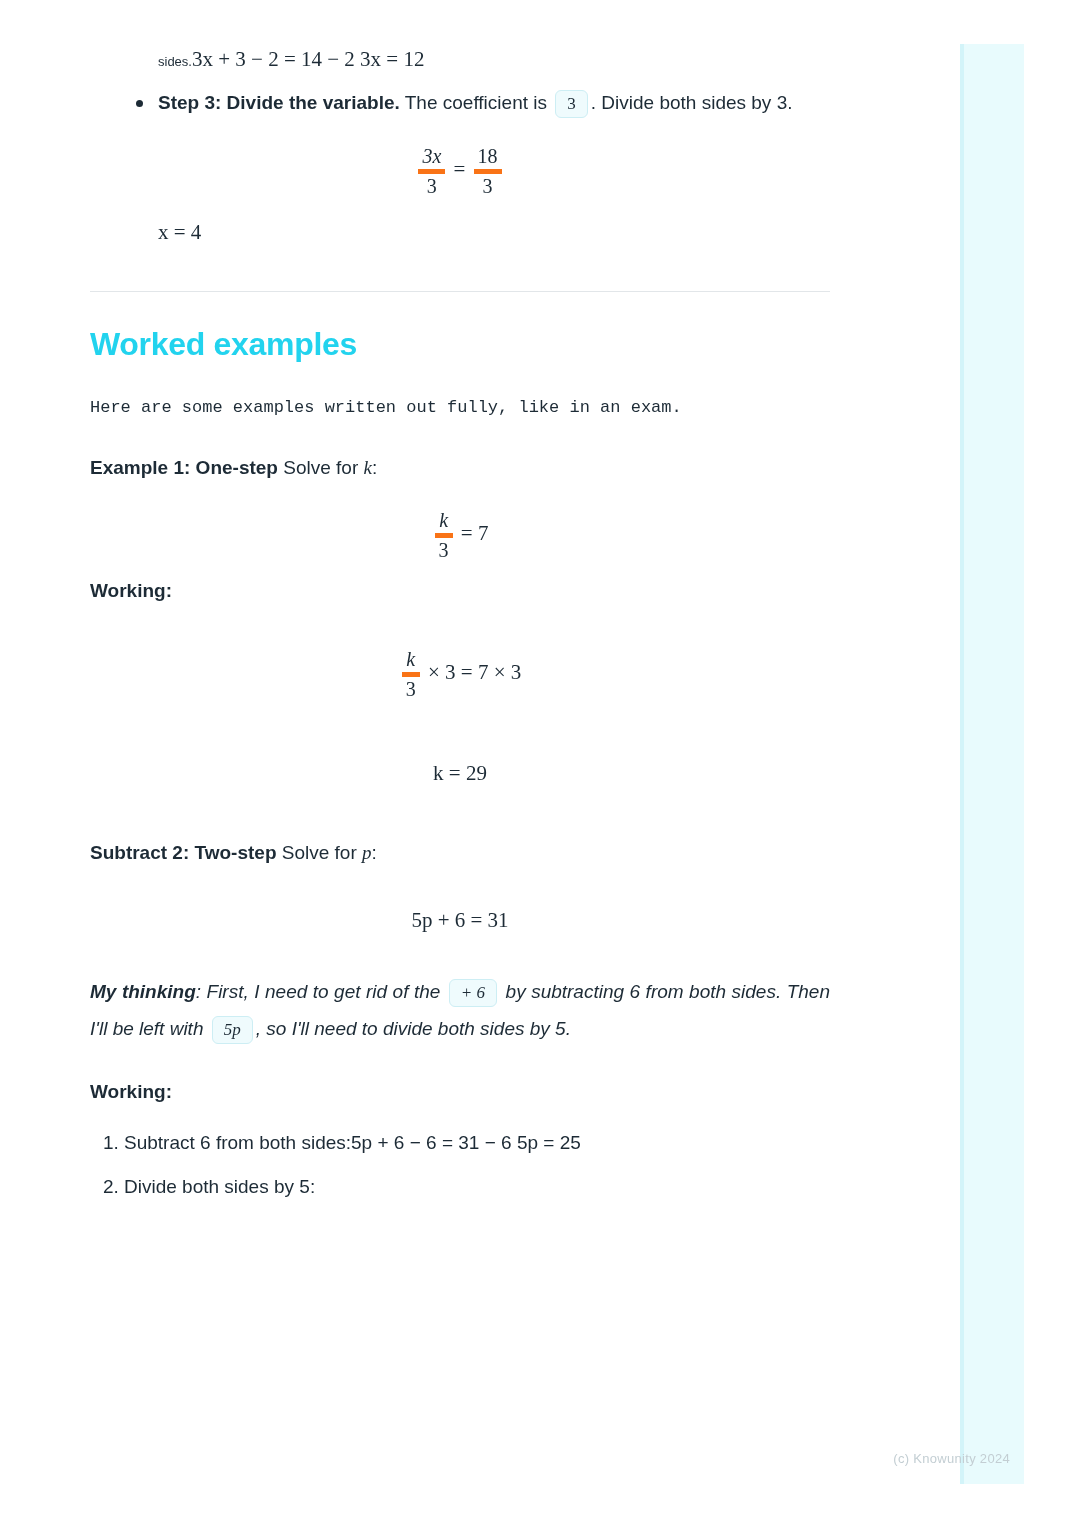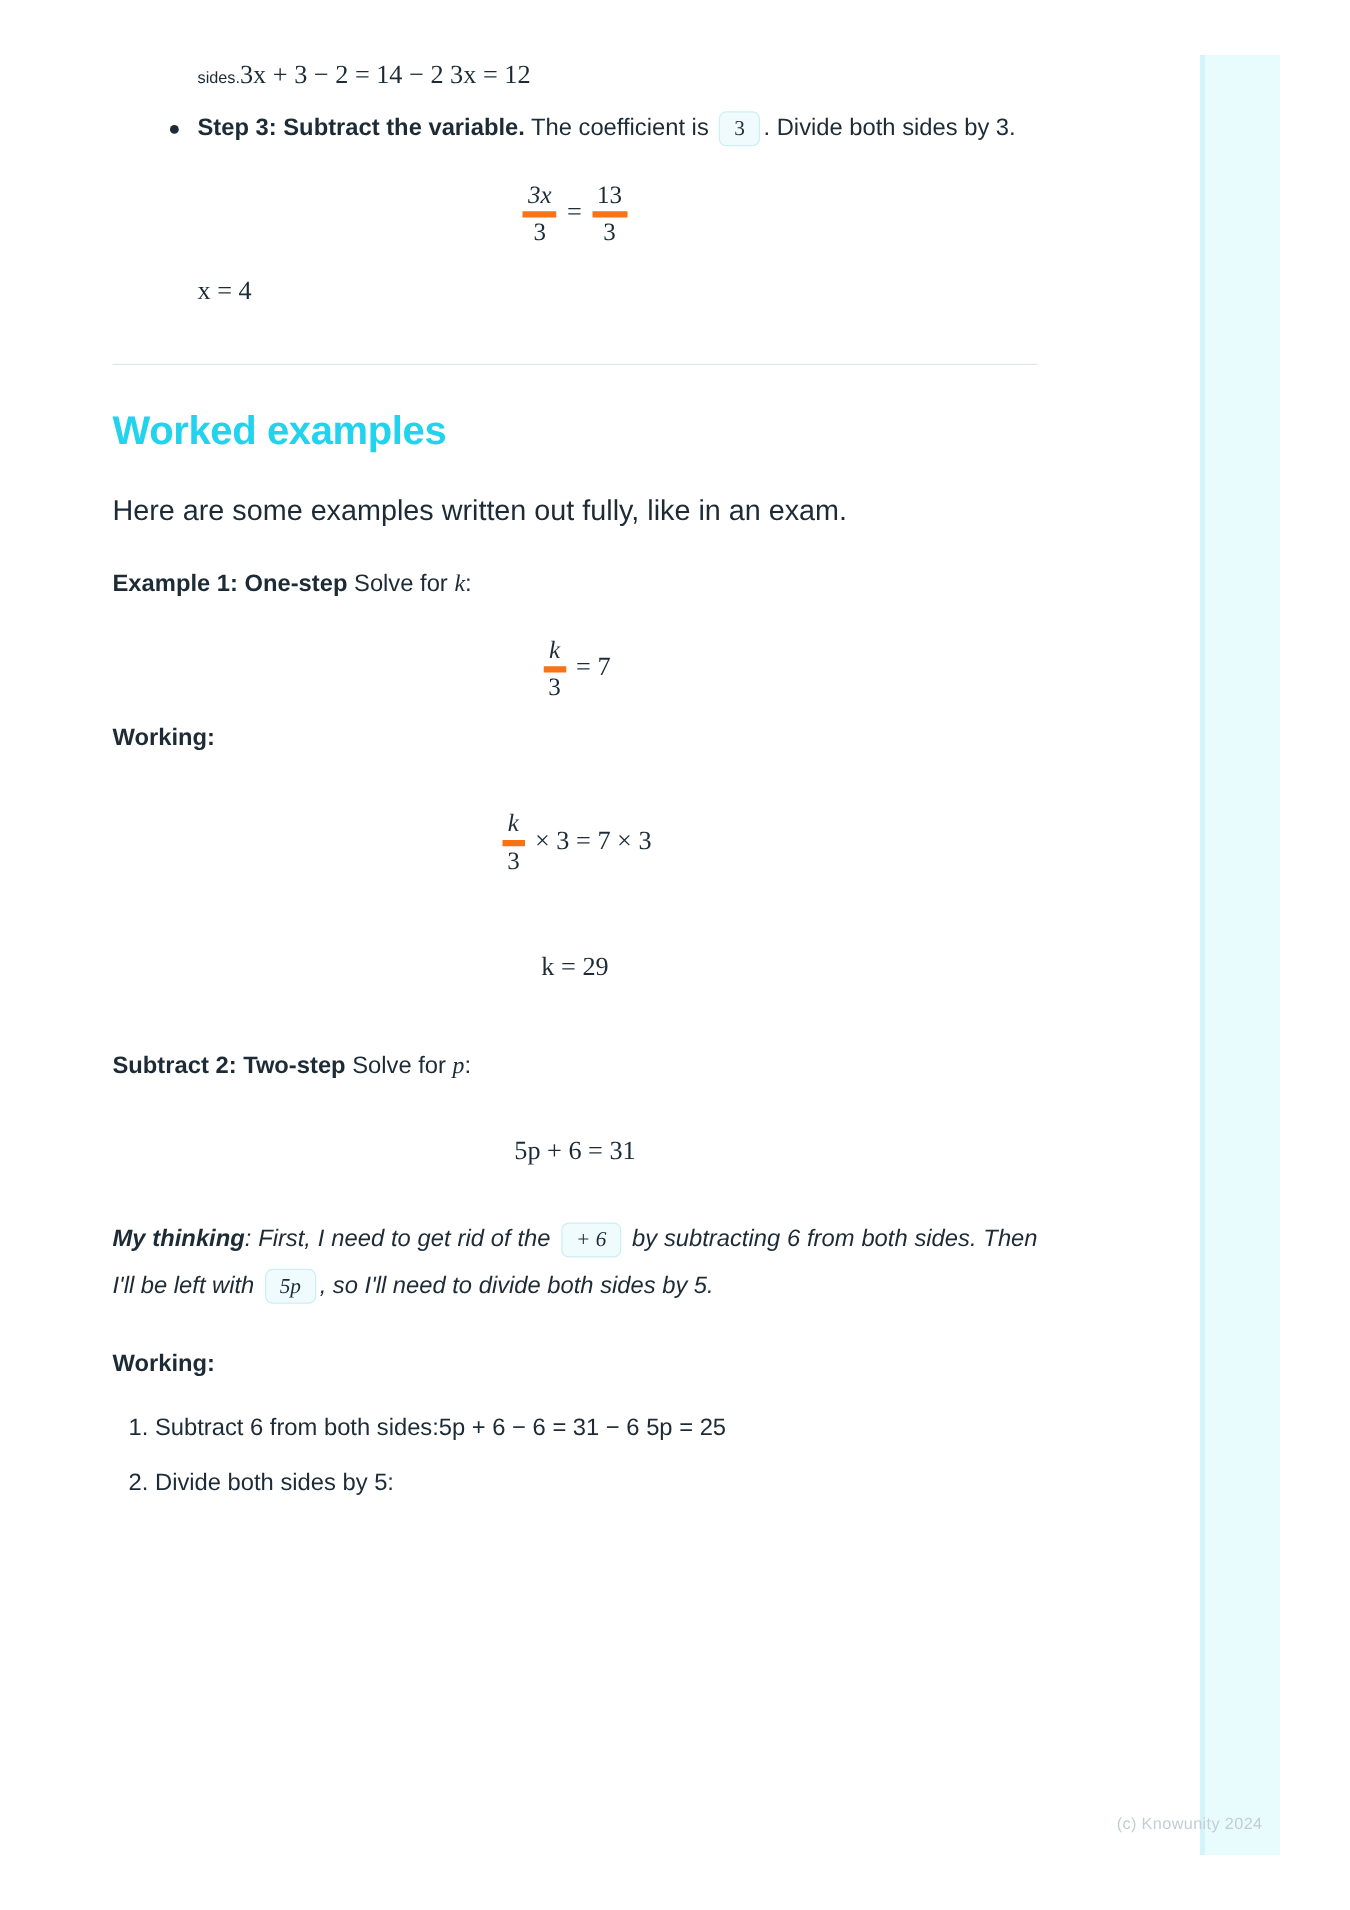--- a/index.html
+++ b/index.html
@@ -152,23 +152,24 @@
 
   h2.section-title {
     color: #22d3ee;
     font-size: 32px;
     font-weight: bold;
     letter-spacing: -0.3px;
     margin: 0 0 30px 0;
   }
 
   p.body {
-    font-size: 23px;
+    font-size: 17px;
     line-height: 30px;
     margin: 0 0 30px 0;
+    font-family: Liberation Mono, monospace;
   }
 
   p.example-head {
     font-size: 19px;
     line-height: 30px;
     margin: 0 0 8px 0;
   }
 
   p.thinking {
     font-size: 19px;
@@ -212,34 +213,34 @@
   <div class="side-band"></div>
 
   <div class="content">
 
     <p class="intro-line">
       <span class="lead">sides.</span><span class="math">3x + 3 − 2 = 14 − 2 3x = 12</span>
     </p>
 
     <ul class="steps">
       <li>
-        <span class="bold">Step 3: Subtract the variable.</span>
+        <span class="bold">Step 3: Divide the variable.</span>
         <span>The coefficient is</span>
         <span class="chip plain">3</span><span>. Divide both sides by 3.</span>
       </li>
     </ul>
 
     <div class="eq-block">
       <span class="frac">
         <span class="num mi">3x</span>
         <span class="den">3</span>
       </span>
       <span class="math">=</span>
       <span class="frac">
-        <span class="num">13</span>
+        <span class="num">18</span>
         <span class="den">3</span>
       </span>
     </div>
 
     <div class="eq-left math">x = 4</div>
 
     <hr class="rule">
 
     <h2 class="section-title">Worked examples</h2>
 

